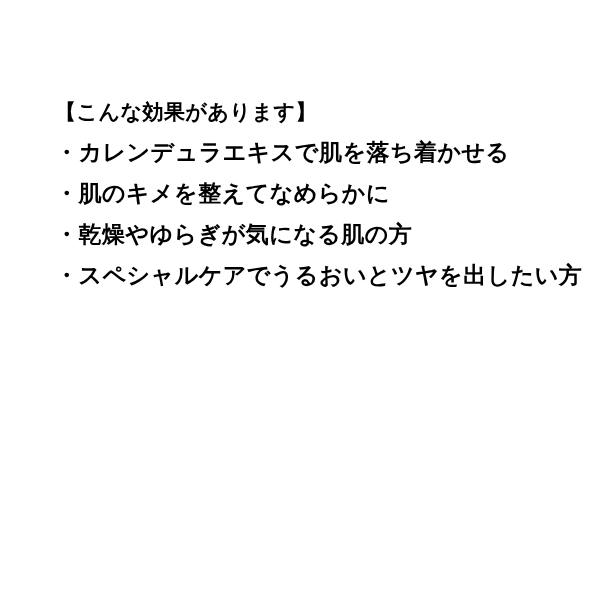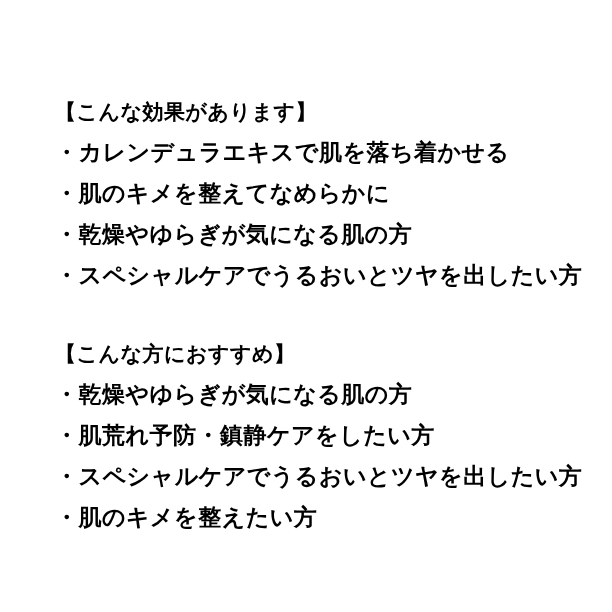--- a/index.html
+++ b/index.html
@@ -45,21 +45,14 @@
 <div class="page">
 
   <div class="section">
     <div class="section-heading">【こんな効果があります】</div>
     <div class="bullet-line">・カレンデュラエキスで肌を落ち着かせる</div>
     <div class="bullet-line">・肌のキメを整えてなめらかに</div>
     <div class="bullet-line">・乾燥やゆらぎが気になる肌の方</div>
     <div class="bullet-line">・スペシャルケアでうるおいとツヤを出したい方</div>
   </div>
 
-  <div class="section">
-    <div class="section-heading">【こんな方におすすめ】</div>
-    <div class="bullet-line">・乾燥やゆらぎが気になる肌の方</div>
-    <div class="bullet-line">・肌荒れ予防・鎮静ケアをしたい方</div>
-    <div class="bullet-line">・スペシャルケアでうるおいとツヤを出したい方</div>
-    <div class="bullet-line">・肌のキメを整えたい方</div>
-  </div>
 
 </div>
 
 </body></html>

